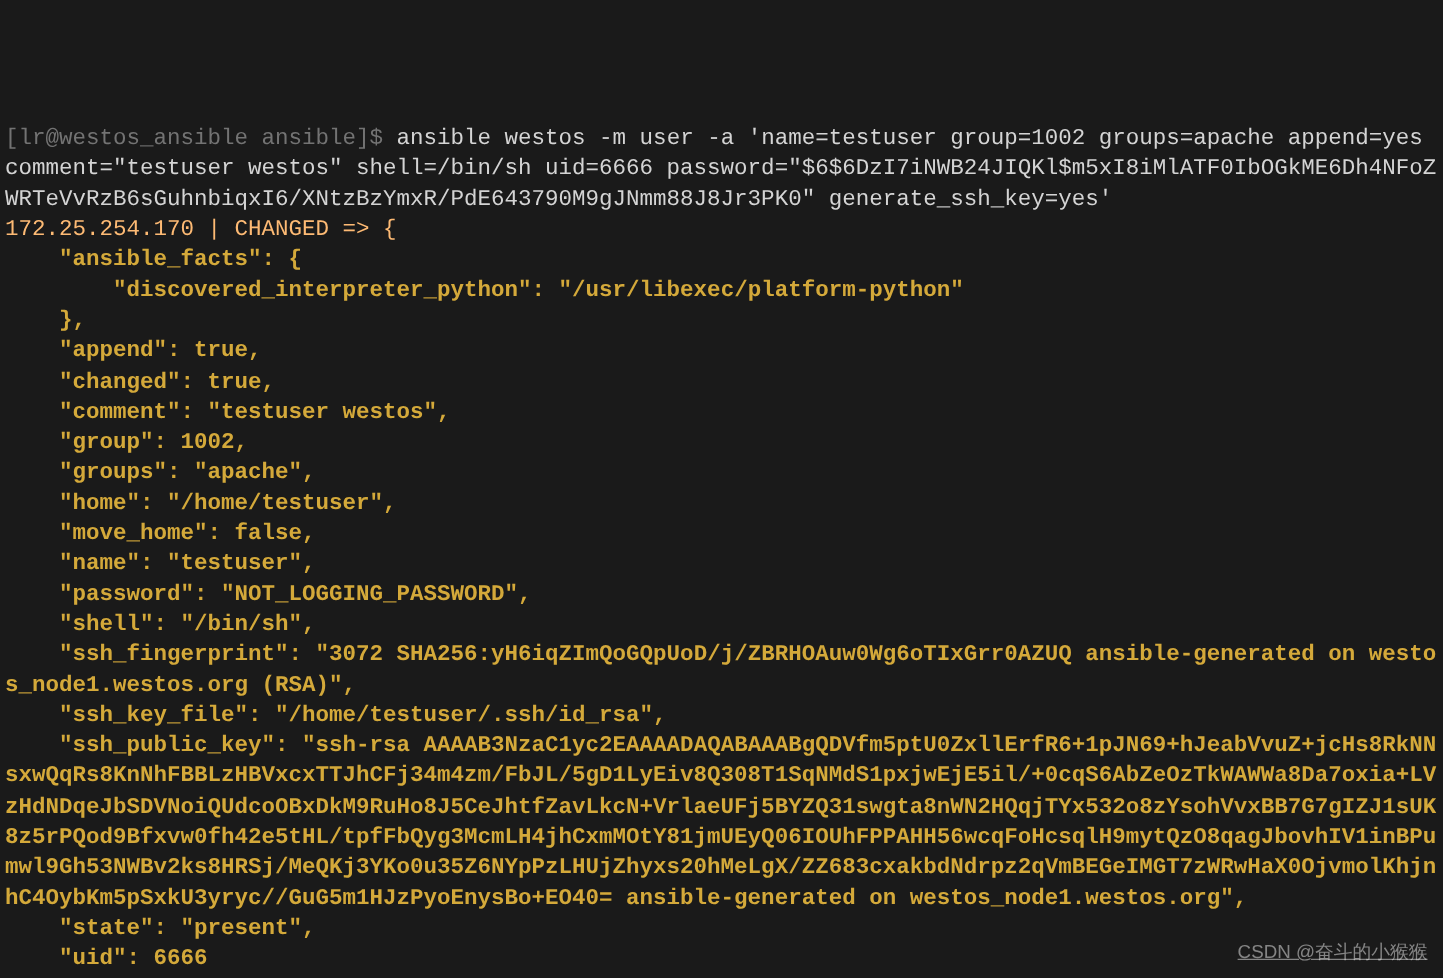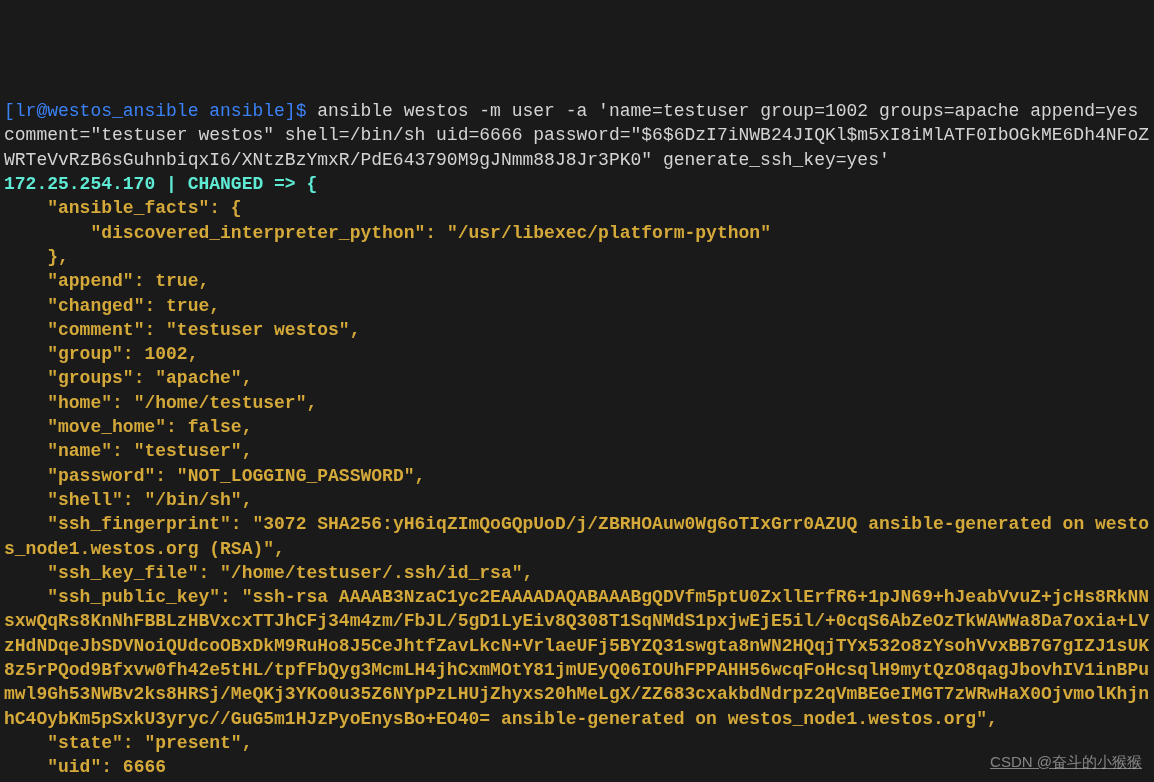--- a/index.html
+++ b/index.html
@@ -15,28 +15,28 @@
       color: #d4d4d4;
       padding: 2px 4px;
       width: 1154px;
       height: 782px;
       overflow: hidden;
       position: relative;
       white-space: pre-wrap;
       word-break: break-all;
     }
     .prompt-part {
-      color: #3b82f6;
+      color: #737373;
     }
     .command {
       color: #d4d4d4;
     }
     .changed-header {
-      color: #5eead4;
-      font-weight: bold;
+      color: #fdba74;
+      font-weight: normal;
     }
     .json-output {
       color: #d4a93a;
       font-weight: bold;
     }
     .watermark {
       position: absolute;
       bottom: 10px;
       right: 12px;
       color: rgba(220, 220, 220, 0.55);

